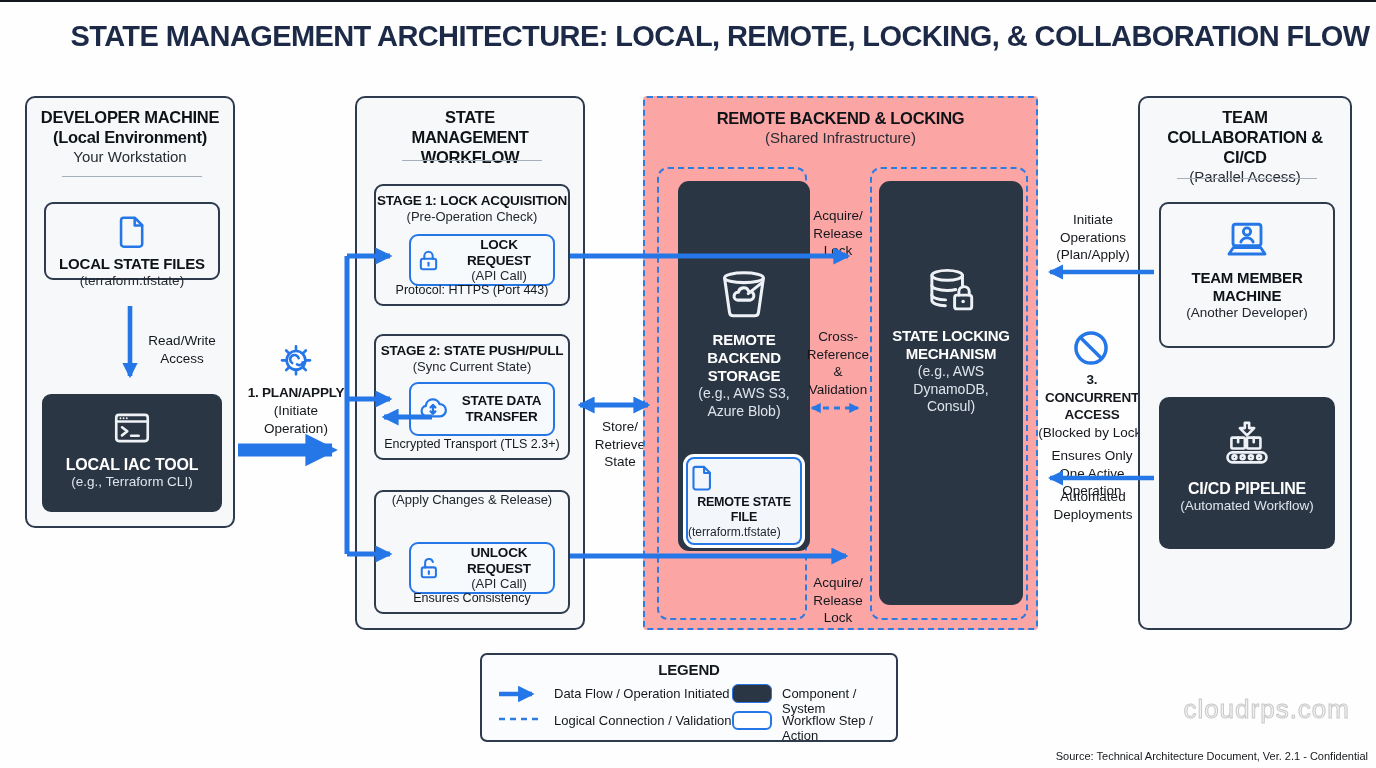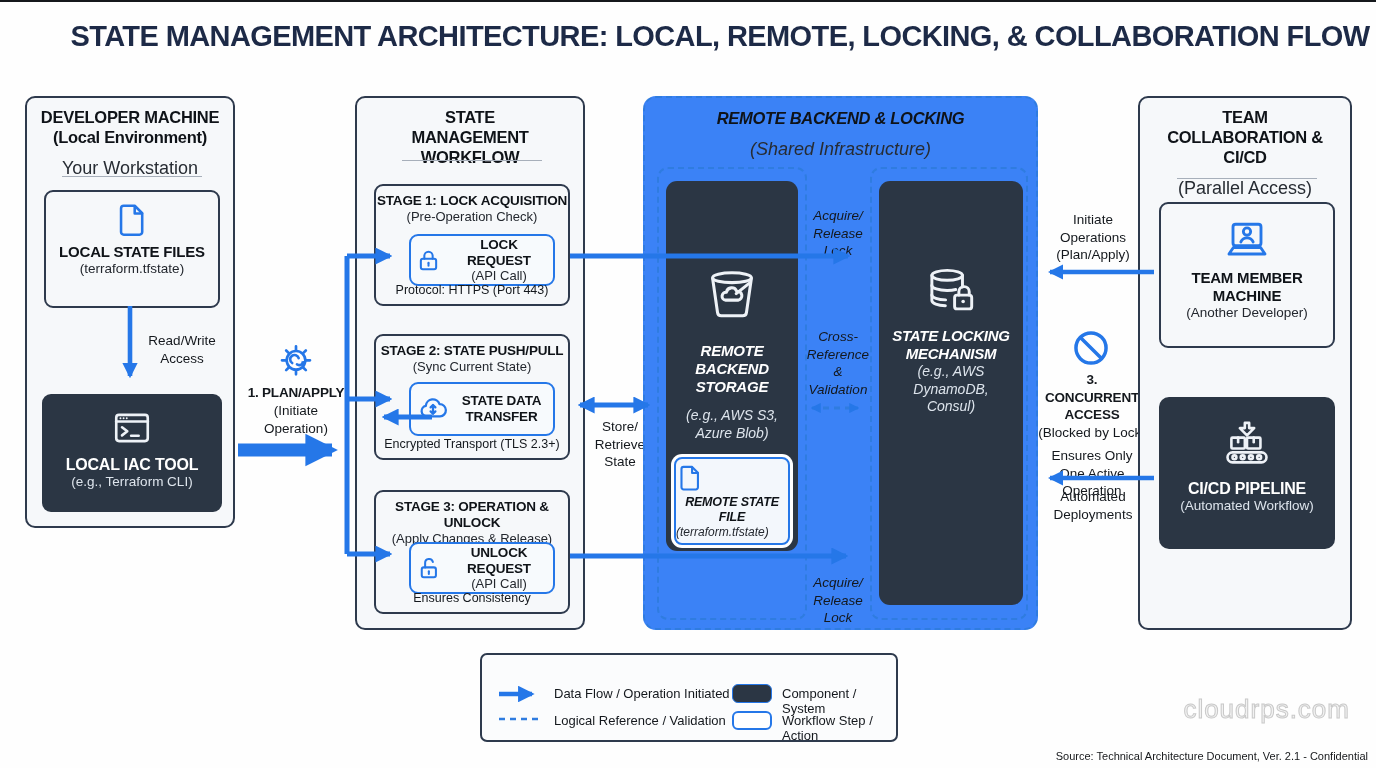--- a/index.html
+++ b/index.html
@@ -4,39 +4,39 @@
 <style>
   html,body{margin:0;padding:0;background:#ffffff;}
   #canvas{position:relative;width:1376px;height:768px;background:#fefefe;overflow:hidden;
           font-family:"Liberation Sans","DejaVu Sans",sans-serif;color:#14181d;}
   .topbar{position:absolute;top:0;left:0;width:100%;height:2px;background:#15181c;}
   .title{position:absolute;top:20px;left:0;width:100%;text-align:center;font-size:29px;font-weight:800;
          letter-spacing:-0.6px;color:#1d2a47;padding-left:32px;}
   .panel{position:absolute;background:#f6f8fa;border:2px solid #2e3a4d;border-radius:10px;box-sizing:border-box;}
   .panel-header{position:absolute;top:9px;left:0;right:0;text-align:center;}
   .ph-bold{font-weight:700;font-size:16.5px;line-height:1.22;letter-spacing:-0.3px;color:#0f1318;}
-  .ph-sub{font-size:18px;color:#272c33;margin-top:11px;}
+  .ph-sub{font-size:15px;color:#272c33;margin-top:1px;}
   .divider{position:absolute;height:1px;background:#a7afba;}
   .node{position:absolute;background:#f6f8fa;border:2px solid #2e3a4d;border-radius:9px;box-sizing:border-box;
         display:flex;flex-direction:column;align-items:center;}
   .node .nt{font-weight:700;font-size:15px;letter-spacing:-0.2px;color:#0f1318;text-align:center;line-height:1.2;}
   .node .ns{font-size:13.5px;color:#23272e;text-align:center;line-height:1.25;}
   .dark{background:#2b3644;border:none;}
   .dark .nt{color:#ffffff;}
   .dark .ns{color:#dde4ec;}
   .stage{position:absolute;background:#f6f8fa;border:2px solid #2e3a4d;border-radius:9px;box-sizing:border-box;}
   .stage-h{margin-top:7px;text-align:center;font-weight:700;font-size:13.5px;letter-spacing:-0.2px;color:#0f1318;line-height:1.2;}
   .stage-s{text-align:center;font-size:13px;color:#23272e;}
   .chip{position:absolute;border:2px solid #2577e8;background:#f7fafd;border-radius:9px;box-sizing:border-box;
         display:flex;align-items:center;justify-content:center;gap:7px;padding:0 4px;}
   .chip .ctxt{display:flex;flex-direction:column;align-items:center;}
   .chip .ct{font-weight:700;font-size:13.5px;text-align:center;line-height:1.15;letter-spacing:-0.2px;color:#0f1318;}
   .chip .cs{font-size:13px;text-align:center;color:#23272e;}
   .stage-note{position:absolute;bottom:7px;left:0;right:0;text-align:center;font-size:12.5px;color:#14181d;}
-  .dashwrap{position:absolute;background:#3b82f6;border:2px dashed #2f7ce0;border-radius:13px;box-sizing:border-box;font-style:italic;}
+  .dashwrap{position:absolute;background:#fca5a5;border:2px dashed #2f7ce0;border-radius:4px;box-sizing:border-box;}
   .dashbox{position:absolute;border:2px dashed #2f7ce0;border-radius:11px;box-sizing:border-box;}
   .flabel{position:absolute;font-size:13.5px;color:#14181d;text-align:center;line-height:1.3;}
   .flabel b{font-weight:700;letter-spacing:-0.2px;}
   .whitecard{position:absolute;background:#f3f7fc;border:2px solid #2577e8;border-radius:8px;
              box-shadow:0 0 0 3px #ffffff;display:flex;flex-direction:column;align-items:flex-start;justify-content:center;box-sizing:border-box;}
   .wc-t{font-weight:700;font-size:12.5px;letter-spacing:-0.2px;color:#0f1318;text-align:center;line-height:1.2;}
   .wc-s{font-size:12px;color:#23272e;text-align:center;}
   .ic-blue{color:#2577e8;}
   .ic-white{color:#eef2f7;}
   .legend{position:absolute;left:480px;top:653px;width:418px;height:89px;background:#fbfcfd;
@@ -59,21 +59,21 @@
   <div class="title">STATE MANAGEMENT ARCHITECTURE: LOCAL, REMOTE, LOCKING, &amp; COLLABORATION FLOW</div>
 
   <div class="panel" style="left:25px;top:96px;width:210px;height:432px;">
     <div class="panel-header">
       <div class="ph-bold">DEVELOPER MACHINE</div>
       <div class="ph-bold">(Local Environment)</div>
       <div class="ph-sub">Your Workstation</div>
     </div>
     <div class="divider" style="top:78px;left:35px;width:140px;"></div>
 
-    <div class="node" style="left:17px;top:92px;width:176px;height:118px;">
+    <div class="node" style="left:17px;top:104px;width:176px;height:78px;">
       <span class="iconbox ic-blue" style="margin-top:10px;">
         <svg width="36" height="36" viewBox="0 0 24 24" fill="none" stroke="currentColor" stroke-width="1.7" stroke-linecap="round" stroke-linejoin="round">
           <path d="M6.5 2.5h7.3l5 5V20a1.8 1.8 0 0 1-1.8 1.8H6.5A1.8 1.8 0 0 1 4.7 20V4.3A1.8 1.8 0 0 1 6.5 2.5z"></path>
             <path d="M13.8 2.8v4.9h4.9"></path>
         </svg>
       </span>
       <div class="nt" style="margin-top:5px;">LOCAL STATE FILES</div>
       <div class="ns">(terraform.tfstate)</div>
     </div>
 
@@ -147,21 +147,20 @@
           </svg>
         </span>
         <span class="ctxt">
           <span class="ct" style="width:92px;">STATE DATA TRANSFER</span>
         </span>
       </div>
       <div class="stage-note">Encrypted Transport (TLS 2.3+)</div>
     </div>
 
     <div class="stage" style="left:17px;top:392px;width:196px;height:124px;">
-      <div class="stage-h">STAGE 3: OPERATION &amp; UNLOCK</div>
       <div class="stage-s">(Apply Changes &amp; Release)</div>
       <div class="chip" style="left:33px;right:13px;top:50px;height:52px;">
         <span class="iconbox ic-blue">
           <svg width="27" height="27" viewBox="0 0 24 24" fill="none" stroke="currentColor" stroke-width="1.8" stroke-linecap="round" stroke-linejoin="round">
             <rect x="6" y="11" width="12.6" height="8.8" rx="1.8"></rect>
               <path d="M9 11V7.2a3.5 3.5 0 0 1 6.9-.9"></path>
             <circle cx="12.3" cy="14.6" r="1" fill="currentColor" stroke="none"></circle>
               <path d="M12.3 15.2v1.7"></path>
           </svg>
         </span>
@@ -176,21 +175,21 @@
 
   <div class="flabel" style="left:586px;top:418px;width:68px;">Store/ Retrieve State</div>
 
   <div class="dashwrap" style="left:643px;top:96px;width:395px;height:534px;">
     <div class="panel-header" style="top:10px;">
       <div class="ph-bold">REMOTE BACKEND &amp; LOCKING</div>
       <div class="ph-sub">(Shared Infrastructure)</div>
     </div>
 
     <div class="dashbox" style="left:12px;top:69px;width:150px;height:453px;">
-      <div class="node dark" style="left:7px;top:12px;width:132px;height:370px;border-radius:11px;gap:11px;">
+      <div class="node dark" style="left:19px;top:12px;width:132px;height:370px;border-radius:11px;">
         <span class="iconbox ic-white" style="margin-top:86px;">
           <svg width="56" height="56" viewBox="0 0 24 24" fill="none" stroke="currentColor" stroke-width="1.3" stroke-linecap="round" stroke-linejoin="round">
             <ellipse cx="12" cy="4.6" rx="8.3" ry="2.1"></ellipse>
             <path d="M3.7 4.9l2.1 14.6a1.6 1.6 0 0 0 1.6 1.4h9.2a1.6 1.6 0 0 0 1.6-1.4l2.1-14.6"></path>
             <path d="M19.6 6.8l-5.8 4.6"></path>
             <path d="M9.3 14.2a1.7 1.7 0 0 1 .3-3.4 2.3 2.3 0 0 1 4.4-.4 1.7 1.7 0 0 1 .6 3.8z"></path>
           </svg>
         </span>
         <div class="nt" style="margin-top:8px;width:110px;">REMOTE BACKEND STORAGE</div>
         <div class="ns" style="width:112px;font-size:14px;">(e.g., AWS S3, Azure Blob)</div>
@@ -279,35 +278,36 @@
             <circle cx="13.8" cy="17.7" r="0.9"></circle>
             <circle cx="17.6" cy="17.7" r="0.9"></circle>
         </svg>
       </span>
       <div class="nt" style="margin-top:8px;font-size:16px;">CI/CD PIPELINE</div>
       <div class="ns">(Automated Workflow)</div>
     </div>
   </div>
 
   <div class="legend">
+    <div class="legend-title">LEGEND</div>
     <svg class="overlay" style="left:14px;top:30px;position:absolute;" width="52" height="18">
       <defs>
           <marker id="lgah" orient="auto" markerWidth="3.6" markerHeight="3.6" refX="8.4" refY="5" markerUnits="strokeWidth" viewBox="0 0 10 10">
             <path d="M0,0 L10,5 L0,10 z" fill="#2577e8"></path>
           </marker>
         </defs>
       <path d="M3 9 L36 9" stroke="#2577e8" stroke-width="4.6" marker-end="url(#lgah)"></path>
     </svg>
     <div class="lg-item" style="left:72px;top:31px;">Data Flow / Operation Initiated</div>
     <div class="swatch-dark" style="left:250px;top:29px;"></div>
     <div class="lg-item" style="left:300px;top:31px;">Component / System</div>
     <svg class="overlay" style="left:14px;top:58px;position:absolute;" width="52" height="12">
       <path d="M3 6 L46 6" stroke="#2f7ce0" stroke-width="2.6" stroke-dasharray="6 5"></path>
     </svg>
-    <div class="lg-item" style="left:72px;top:58px;">Logical Reference / Validation</div>
+    <div class="lg-item" style="left:72px;top:58px;">Logical Connection / Validation</div>
     <div class="swatch-proc" style="left:250px;top:56px;"></div>
     <div class="lg-item" style="left:300px;top:58px;">Workflow Step / Action</div>
   </div>
 
   <div class="watermark">cloudrps.com</div>
   <div class="source">Source: Technical Architecture Document, Ver. 2.1 - Confidential</div>
 
   <svg class="overlay" width="1376" height="768" viewBox="0 0 1376 768">
     <defs>
       <marker id="ah" orient="auto-start-reverse" markerWidth="3.4" markerHeight="3.4" refX="8.6" refY="5" markerUnits="strokeWidth" viewBox="0 0 10 10">

